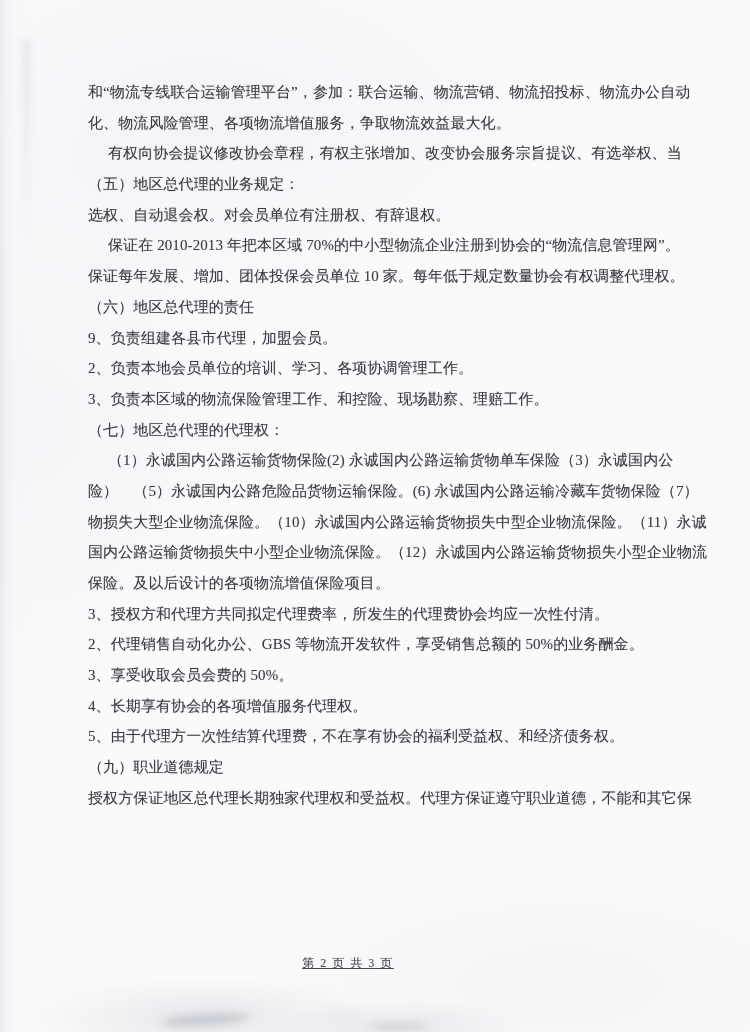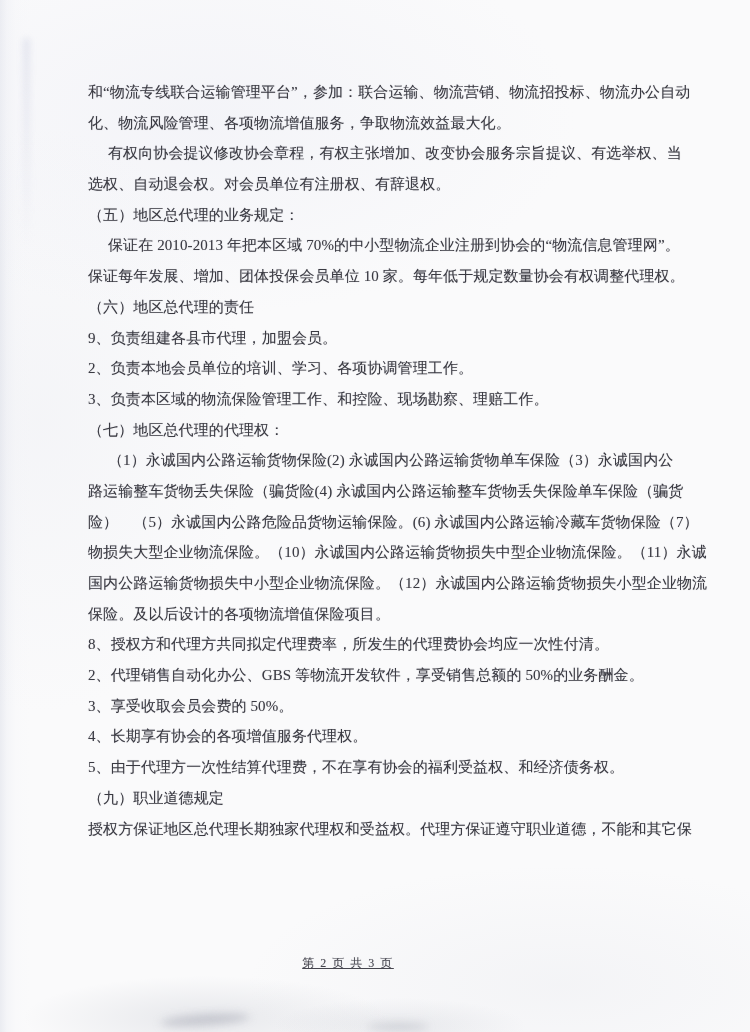--- a/index.html
+++ b/index.html
@@ -85,36 +85,35 @@
 </style>
 </head>
 <body>
 
 <div class="paper">
   <div class="edge-streak"></div>
   <div class="doc-body">
       <div class="line">和“物流专线联合运输管理平台”，参加：联合运输、物流营销、物流招投标、物流办公自动</div>
       <div class="line">化、物流风险管理、各项物流增值服务，争取物流效益最大化。</div>
       <div class="line ind">有权向协会提议修改协会章程，有权主张增加、改变协会服务宗旨提议、有选举权、当</div>
+      <div class="line">（五）地区总代理的业务规定：</div>
       <div class="line">选权、自动退会权。对会员单位有注册权、有辞退权。</div>
-      <div class="line">（五）地区总代理的业务规定：</div>
       <div class="line ind">保证在 2010-2013 年把本区域 70%的中小型物流企业注册到协会的“物流信息管理网”。</div>
       <div class="line">保证每年发展、增加、团体投保会员单位 10 家。每年低于规定数量协会有权调整代理权。</div>
       <div class="line">（六）地区总代理的责任</div>
       <div class="line">9、负责组建各县市代理，加盟会员。</div>
       <div class="line">2、负责本地会员单位的培训、学习、各项协调管理工作。</div>
       <div class="line">3、负责本区域的物流保险管理工作、和控险、现场勘察、理赔工作。</div>
       <div class="line">（七）地区总代理的代理权：</div>
       <div class="line ind">（1）永诚国内公路运输货物保险(2) 永诚国内公路运输货物单车保险（3）永诚国内公</div>
-      <div class="line">路运输整车货物丢失保险（骗货险(4) 永诚国内公路运输整车货物丢失保险单车保险（骗货</div>
       <div class="line">险）　（5）永诚国内公路危险品货物运输保险。(6) 永诚国内公路运输冷藏车货物保险（7）</div>
       <div class="line">物损失大型企业物流保险。（10）永诚国内公路运输货物损失中型企业物流保险。（11）永诚</div>
       <div class="line">国内公路运输货物损失中小型企业物流保险。（12）永诚国内公路运输货物损失小型企业物流</div>
       <div class="line">保险。及以后设计的各项物流增值保险项目。</div>
-      <div class="line">8、授权方和代理方共同拟定代理费率，所发生的代理费协会均应一次性付清。</div>
+      <div class="line">3、授权方和代理方共同拟定代理费率，所发生的代理费协会均应一次性付清。</div>
       <div class="line">2、代理销售自动化办公、GBS 等物流开发软件，享受销售总额的 50%的业务酬金。</div>
       <div class="line">3、享受收取会员会费的 50%。</div>
       <div class="line">4、长期享有协会的各项增值服务代理权。</div>
       <div class="line">5、由于代理方一次性结算代理费，不在享有协会的福利受益权、和经济债务权。</div>
       <div class="line">（九）职业道德规定</div>
       <div class="line">授权方保证地区总代理长期独家代理权和受益权。代理方保证遵守职业道德，不能和其它保</div>
     </div>
   <div class="page-footer">第 2 页 共 3 页</div>
   <div class="bottom-smudge"></div>
   <div class="bottom-smudge2"></div>

